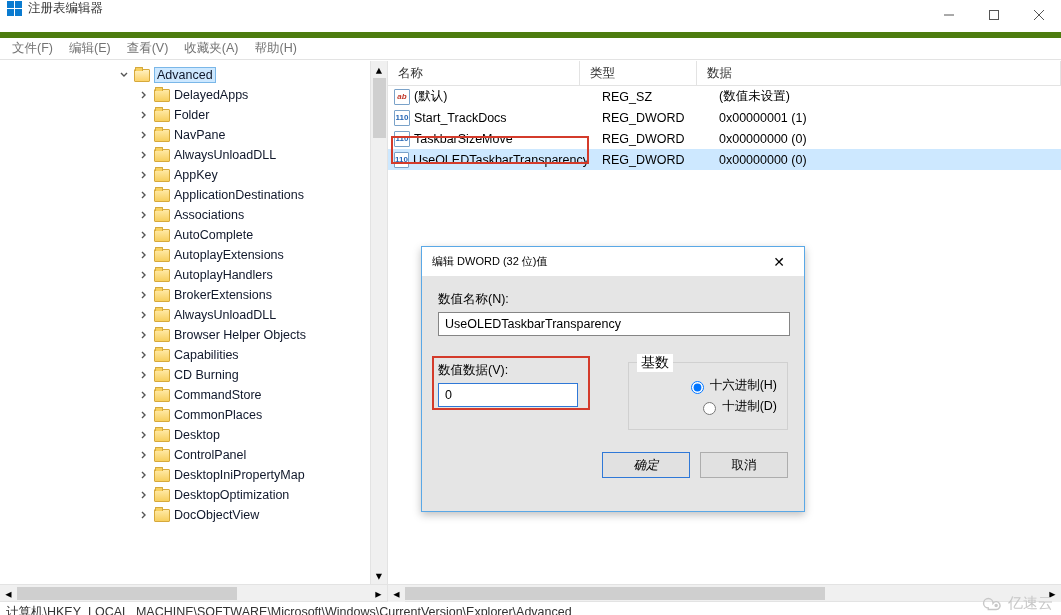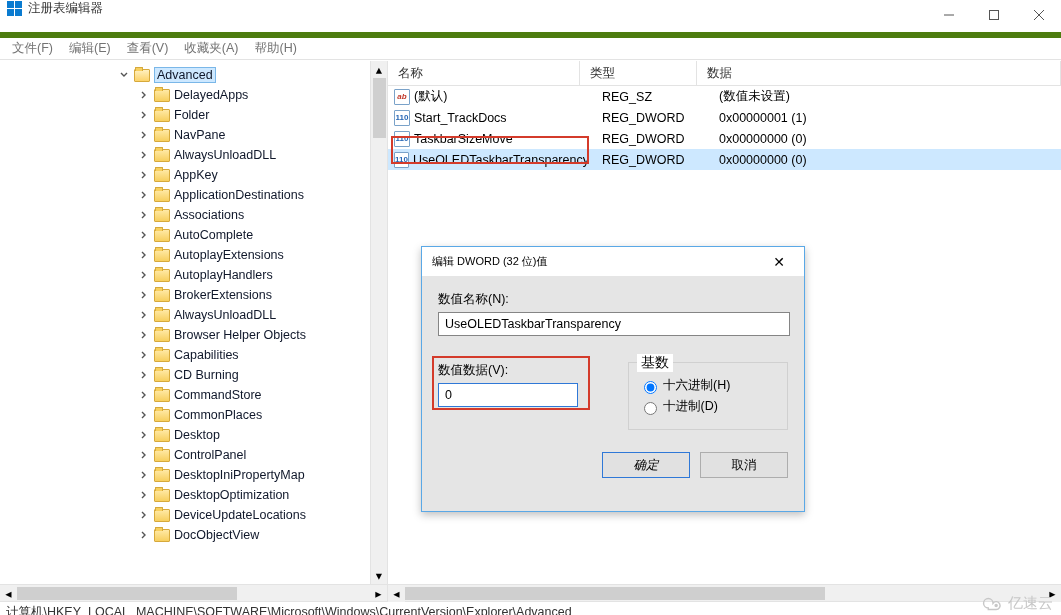--- a/index.html
+++ b/index.html
@@ -52,21 +52,21 @@
   .dlg-body { padding:14px 16px 33px 16px; background:#e5e5e5; position:relative; }
   .field-label { margin-bottom:4px; color:#000; }
   .textin { width:352px; height:24px; border:1px solid #858585; background:#fff; padding:2px 6px; font-size:12.5px; }
   .textin[readonly]{ background:#fff; color:#000;}
   .twocol { display:flex; margin-top:26px; }
   .lc { width:190px; }
   .rc { flex:1; }
   .group { border:1px solid #d0d0d0; padding:10px 10px 10px 10px; position:relative; }
   .group .leg { position:absolute; top:-9px; left:8px; background:#fff; padding:0 4px; font-size:14px; }
   .numin { width:140px; height:24px; border:1px solid #2f78d7; background:#fff; padding:2px 6px; font-size:12.5px; outline:none; }
-  .radio { display:flex; align-items:center; margin:4px 0; }
+  .radio { display:flex; align-items:center; margin:4px 0;justify-content:flex-end; }
   .radio input { margin-right:6px; }
   .btnrow { display:flex; justify-content:flex-end; gap:10px; margin-top:22px; }
   .btn { width:88px; height:26px; border:1px solid #adadad; background:#e1e1e1; display:flex; align-items:center; justify-content:center; }
   .btn.primary { border:1.5px solid #2f78d7;font-style:italic; }
   
   .statusbar { height:22px; border-top:1px solid #e3e3e3; display:flex; align-items:center; padding:0 6px; color:#333; background:#fff;}
   
   .hscroll { position:absolute; bottom:0; left:0; right:0; height:17px; background:#f0f0f0; border-top:1px solid #e3e3e3; display:flex; }
   .hscroll .arrow { width:17px; height:17px; display:flex; align-items:center; justify-content:center; background:#f0f0f0; }
   .hscroll .track { flex:1; position:relative; }
@@ -340,30 +340,20 @@
           <span class="nodelabel">DesktopOptimization</span>
         </div>
         <div class="treerow">
           <span style="display:inline-block;width:138px;"></span>
           <span class="ex">
             <svg viewBox="0 0 8 8">
               <path d="M2 1 L5 4 L2 7"></path>
             </svg>
           </span>
           <span class="folder"></span>
-          <span class="nodelabel">DeviceUpdateLocations</span>
-        </div>
-        <div class="treerow">
-          <span style="display:inline-block;width:138px;"></span>
-          <span class="ex">
-            <svg viewBox="0 0 8 8">
-              <path d="M2 1 L5 4 L2 7"></path>
-            </svg>
-          </span>
-          <span class="folder"></span>
           <span class="nodelabel">DocObjectView</span>
         </div>
       </div>
     <div class="vscroll">
       <div class="arrow">▴</div>
       <div class="track">
           <div class="thumbv" style="top:0; height:60px;"></div>
         </div>
       <div class="arrow">▾</div>
     </div>

